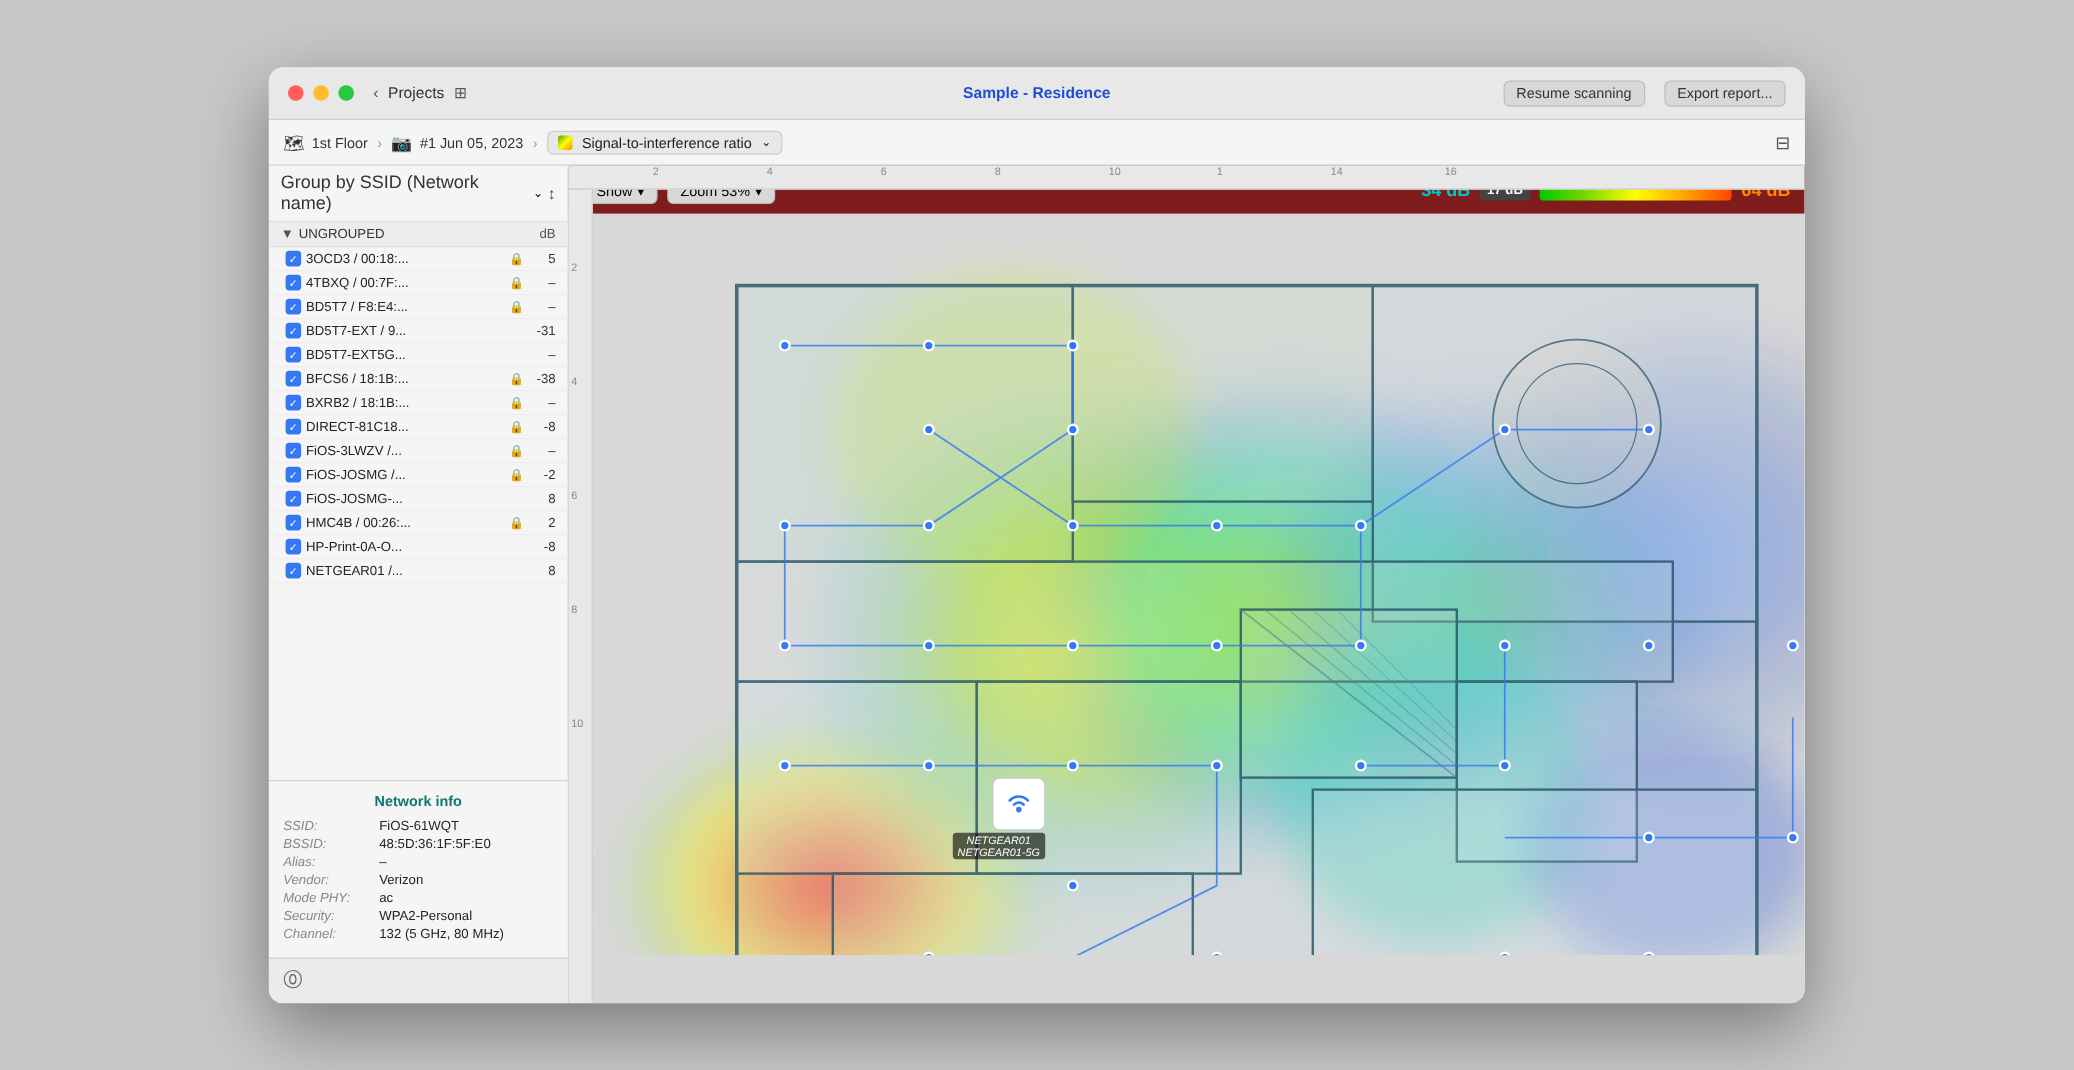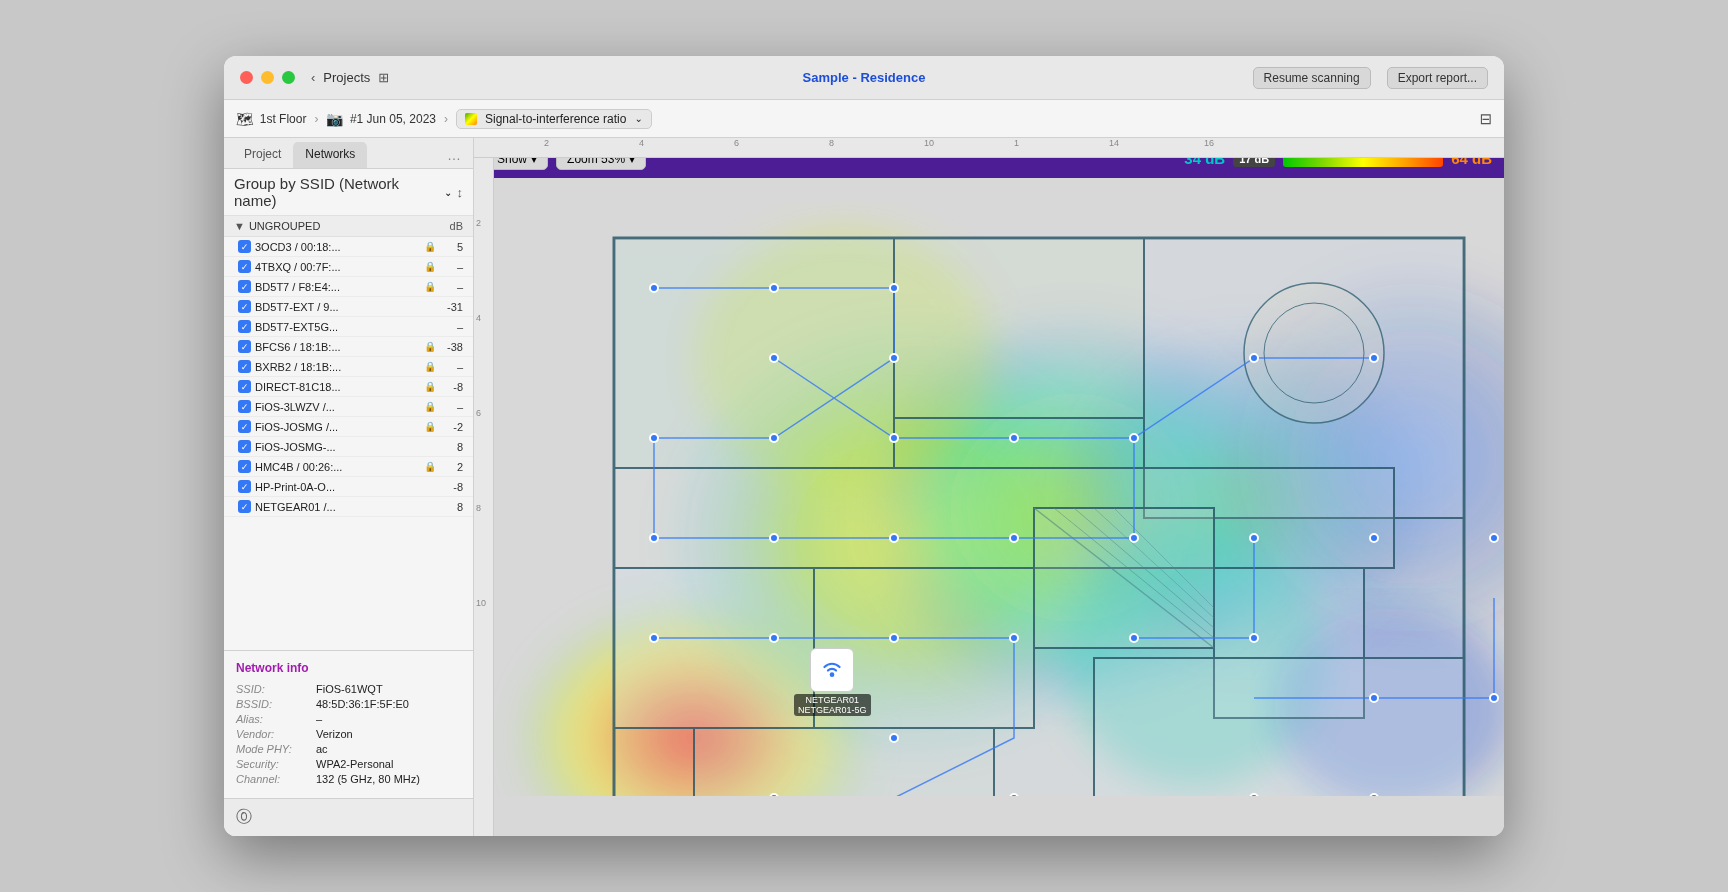--- a/index.html
+++ b/index.html
@@ -253,22 +253,23 @@
 
     
     .network-info {
       border-top: 1px solid #d0d0d0;
       padding: 10px 12px;
       background: #f5f5f5;
     }
     .ni-title {
       font-size: 12px;
       font-weight: 600;
-      color: #a21caf;
+      color: #0f766e;
       margin-bottom: 8px;
+      text-align: center;
     }
     .ni-row {
       display: flex;
       align-items: center;
       margin-bottom: 3px;
     }
     .ni-label {
       font-size: 11px;
       color: #888;
       width: 80px;
@@ -348,23 +349,24 @@
       left: 0;
       width: 100%;
       height: 100%;
     }
 
     
     .ap-marker {
       position: absolute;
       display: flex;
       flex-direction: column;
-      align-items: center;
+      align-items: flex-end;
       cursor: pointer;
       z-index: 20;
+      font-style: italic;
     }
     .ap-icon-box {
       background: white;
       border: 1px solid #ccc;
       border-radius: 6px;
       width: 44px;
       height: 44px;
       display: flex;
       align-items: center;
       justify-content: center;
@@ -390,21 +392,21 @@
       border: 2px solid white;
       border-radius: 50%;
       transform: translate(-50%, -50%);
       z-index: 15;
       cursor: pointer;
     }
 
     
     .bottom-bar {
       height: 40px;
-      background: #4c1d95;
+      background: #7f1d1d;
       border-top: 1px solid #d0d0d0;
       display: flex;
       align-items: center;
       padding: 0 12px;
       gap: 8px;
       flex-shrink: 0;
     }
     .show-btn {
       background: #d8d8d8;
       border: 1px solid #bbb;
@@ -482,25 +484,20 @@
       <span style="width:12px;height:12px;background:linear-gradient(135deg,#4a0,#ff0,#f80);border-radius:2px;display:inline-block;margin-right:4px;"></span>
       <span>Signal-to-interference ratio</span>
       <span style="font-size:10px;margin-left:4px;">⌄</span>
     </div>
     <span class="filter-icon">⊟</span>
   </div>
 
   <div class="main-content">
 
     <div class="sidebar">
-      <div class="sidebar-tabs">
-        <div class="sidebar-tab">Project</div>
-        <div class="sidebar-tab active">Networks</div>
-        <div class="sidebar-tab-more">…</div>
-      </div>
       <div class="group-header">
         <span class="group-dropdown">Group by SSID (Network name)</span>
         <span style="font-size:10px;">⌄</span>
         <span class="sort-icon">↕</span>
       </div>
       <div class="network-list">
         <div class="ungrouped-header">
           <span style="font-size:11px;color:#555;margin-right:4px;cursor:pointer;">▼</span>
           <span class="ungrouped-label">UNGROUPED</span>
           <span class="ungrouped-unit">dB</span>

